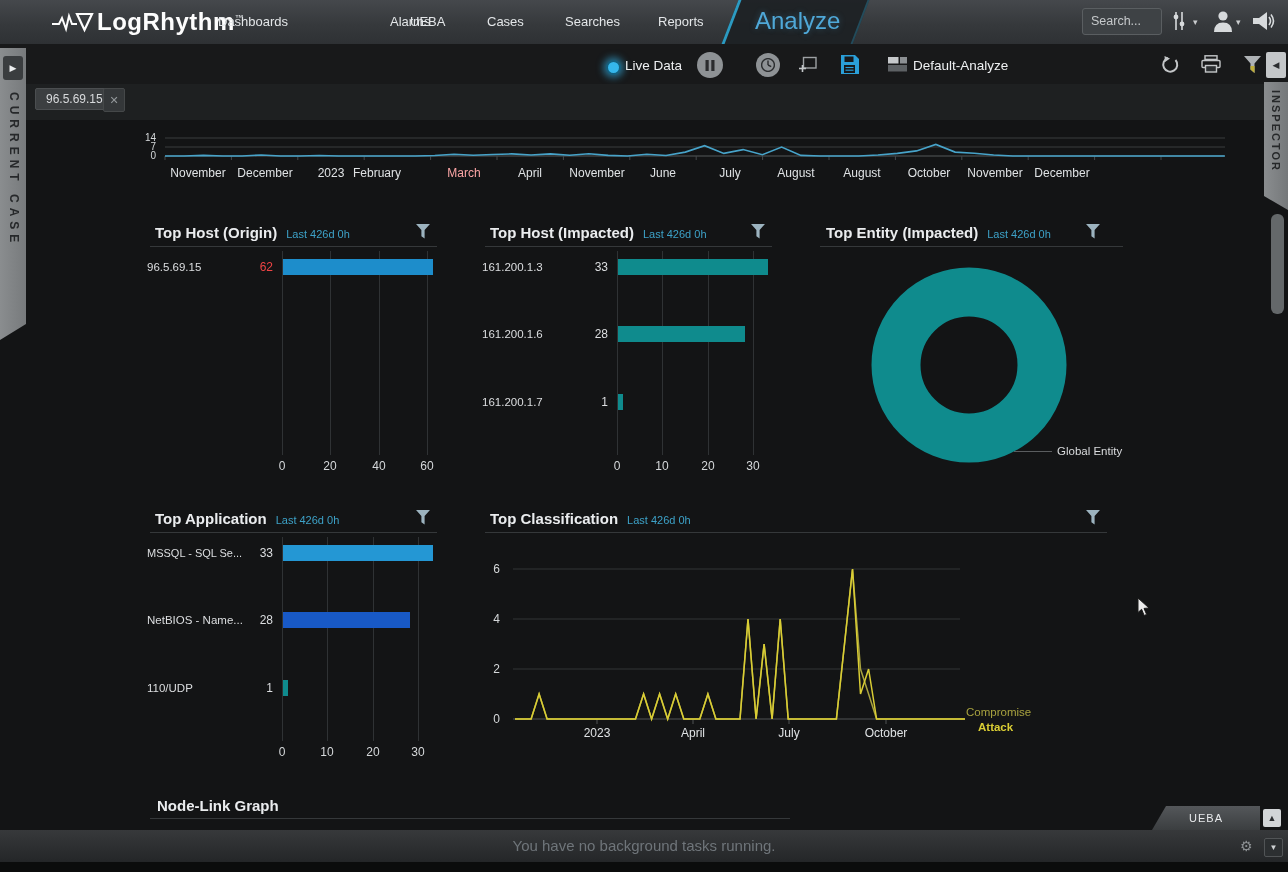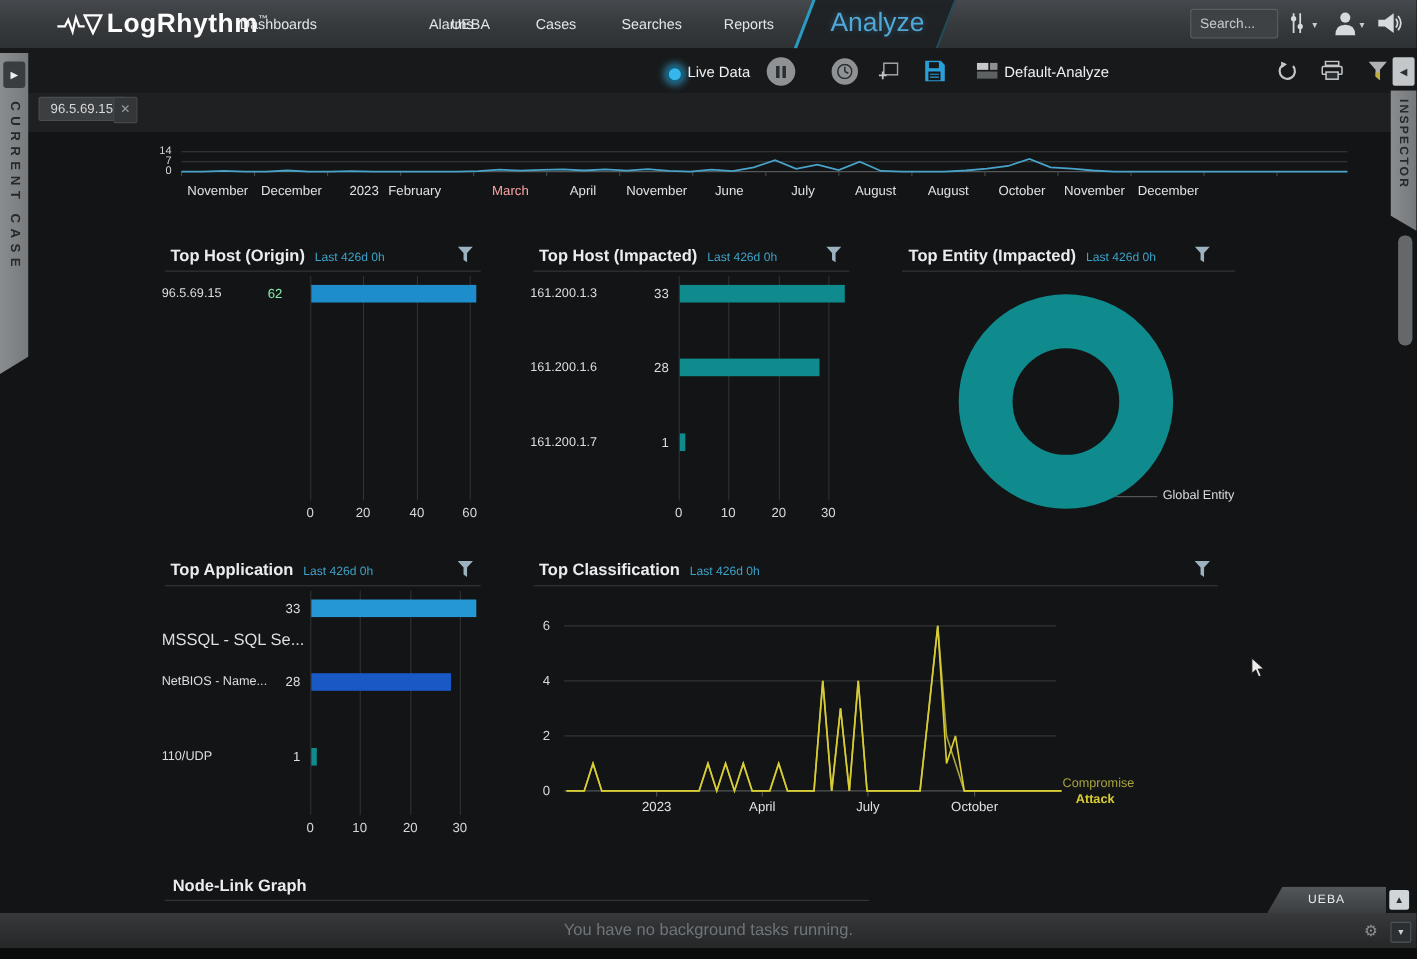--- a/index.html
+++ b/index.html
@@ -299,21 +299,21 @@
     <div class="abs" style="position:absolute;white-space:nowrap;left:1017px;top:166px;width:90px;text-align:center;font-size:12px;color:#dfe2e4;">December</div>
     <div class="abs" style="position:absolute;white-space:nowrap;left:282px;top:251px;width:1px;height:204px;background:#2f3234;"></div>
     <div class="abs" style="position:absolute;white-space:nowrap;left:267px;top:459px;width:30px;text-align:center;font-size:12px;color:#d5d8da;">0</div>
     <div class="abs" style="position:absolute;white-space:nowrap;left:330px;top:251px;width:1px;height:204px;background:#2f3234;"></div>
     <div class="abs" style="position:absolute;white-space:nowrap;left:315px;top:459px;width:30px;text-align:center;font-size:12px;color:#d5d8da;">20</div>
     <div class="abs" style="position:absolute;white-space:nowrap;left:379px;top:251px;width:1px;height:204px;background:#2f3234;"></div>
     <div class="abs" style="position:absolute;white-space:nowrap;left:364px;top:459px;width:30px;text-align:center;font-size:12px;color:#d5d8da;">40</div>
     <div class="abs" style="position:absolute;white-space:nowrap;left:427px;top:251px;width:1px;height:204px;background:#2f3234;"></div>
     <div class="abs" style="position:absolute;white-space:nowrap;left:412px;top:459px;width:30px;text-align:center;font-size:12px;color:#d5d8da;">60</div>
     <div class="abs" style="position:absolute;white-space:nowrap;left:147px;top:259px;font-size:11.5px;color:#dcdee0;line-height:16px;">96.5.69.15</div>
-    <div class="abs" style="position:absolute;white-space:nowrap;left:227px;top:259px;width:46px;text-align:center;font-size:12px;color:#86efac;line-height:16px;">62</div>
+    <div class="abs" style="position:absolute;white-space:nowrap;left:227px;top:259px;width:46px;text-align:right;font-size:12px;color:#ef4444;line-height:16px;">62</div>
     <div class="abs" style="position:absolute;white-space:nowrap;left:283px;top:259px;width:150px;height:16px;background:#1d8dcb;cursor:pointer;"></div>
     <div class="abs" style="position:absolute;white-space:nowrap;left:617px;top:251px;width:1px;height:204px;background:#2f3234;"></div>
     <div class="abs" style="position:absolute;white-space:nowrap;left:602px;top:459px;width:30px;text-align:center;font-size:12px;color:#d5d8da;">0</div>
     <div class="abs" style="position:absolute;white-space:nowrap;left:662px;top:251px;width:1px;height:204px;background:#2f3234;"></div>
     <div class="abs" style="position:absolute;white-space:nowrap;left:647px;top:459px;width:30px;text-align:center;font-size:12px;color:#d5d8da;">10</div>
     <div class="abs" style="position:absolute;white-space:nowrap;left:708px;top:251px;width:1px;height:204px;background:#2f3234;"></div>
     <div class="abs" style="position:absolute;white-space:nowrap;left:693px;top:459px;width:30px;text-align:center;font-size:12px;color:#d5d8da;">20</div>
     <div class="abs" style="position:absolute;white-space:nowrap;left:753px;top:251px;width:1px;height:204px;background:#2f3234;"></div>
     <div class="abs" style="position:absolute;white-space:nowrap;left:738px;top:459px;width:30px;text-align:center;font-size:12px;color:#d5d8da;">30</div>
     <div class="abs" style="position:absolute;white-space:nowrap;left:482px;top:259px;font-size:11.5px;color:#dcdee0;line-height:16px;">161.200.1.3</div>
@@ -326,21 +326,21 @@
     <div class="abs" style="position:absolute;white-space:nowrap;left:562px;top:394px;width:46px;text-align:right;font-size:12px;color:#dcdee0;line-height:16px;">1</div>
     <div class="abs" style="position:absolute;white-space:nowrap;left:618px;top:394px;width:5px;height:16px;background:#0f8b8d;cursor:pointer;"></div>
     <div class="abs" style="position:absolute;white-space:nowrap;left:282px;top:537px;width:1px;height:204px;background:#2f3234;"></div>
     <div class="abs" style="position:absolute;white-space:nowrap;left:267px;top:745px;width:30px;text-align:center;font-size:12px;color:#d5d8da;">0</div>
     <div class="abs" style="position:absolute;white-space:nowrap;left:327px;top:537px;width:1px;height:204px;background:#2f3234;"></div>
     <div class="abs" style="position:absolute;white-space:nowrap;left:312px;top:745px;width:30px;text-align:center;font-size:12px;color:#d5d8da;">10</div>
     <div class="abs" style="position:absolute;white-space:nowrap;left:373px;top:537px;width:1px;height:204px;background:#2f3234;"></div>
     <div class="abs" style="position:absolute;white-space:nowrap;left:358px;top:745px;width:30px;text-align:center;font-size:12px;color:#d5d8da;">20</div>
     <div class="abs" style="position:absolute;white-space:nowrap;left:418px;top:537px;width:1px;height:204px;background:#2f3234;"></div>
     <div class="abs" style="position:absolute;white-space:nowrap;left:403px;top:745px;width:30px;text-align:center;font-size:12px;color:#d5d8da;">30</div>
-    <div class="abs" style="position:absolute;white-space:nowrap;left:147px;top:545px;font-size:15px;color:#dcdee0;line-height:16px;margin-top:29px;">MSSQL - SQL Se...</div>
+    <div class="abs" style="position:absolute;white-space:nowrap;left:147px;top:545px;font-size:11px;color:#dcdee0;line-height:16px;">MSSQL - SQL Se...</div>
     <div class="abs" style="position:absolute;white-space:nowrap;left:227px;top:545px;width:46px;text-align:right;font-size:12px;color:#dcdee0;line-height:16px;">33</div>
     <div class="abs" style="position:absolute;white-space:nowrap;left:283px;top:545px;width:150px;height:16px;background:#2497d4;cursor:pointer;"></div>
     <div class="abs" style="position:absolute;white-space:nowrap;left:147px;top:612px;font-size:11.5px;color:#dcdee0;line-height:16px;">NetBIOS - Name...</div>
     <div class="abs" style="position:absolute;white-space:nowrap;left:227px;top:612px;width:46px;text-align:right;font-size:12px;color:#dcdee0;line-height:16px;">28</div>
     <div class="abs" style="position:absolute;white-space:nowrap;left:283px;top:612px;width:127px;height:16px;background:#1859c6;cursor:pointer;"></div>
     <div class="abs" style="position:absolute;white-space:nowrap;left:147px;top:680px;font-size:11.5px;color:#dcdee0;line-height:16px;">110/UDP</div>
     <div class="abs" style="position:absolute;white-space:nowrap;left:227px;top:680px;width:46px;text-align:right;font-size:12px;color:#dcdee0;line-height:16px;">1</div>
     <div class="abs" style="position:absolute;white-space:nowrap;left:283px;top:680px;width:5px;height:16px;background:#0f8b8d;cursor:pointer;"></div>
     <div class="abs" style="position:absolute;white-space:nowrap;left:484px;top:712px;width:16px;text-align:right;font-size:12px;color:#d5d8da;">0</div>
     <div class="abs" style="position:absolute;white-space:nowrap;left:484px;top:662px;width:16px;text-align:right;font-size:12px;color:#d5d8da;">2</div>

